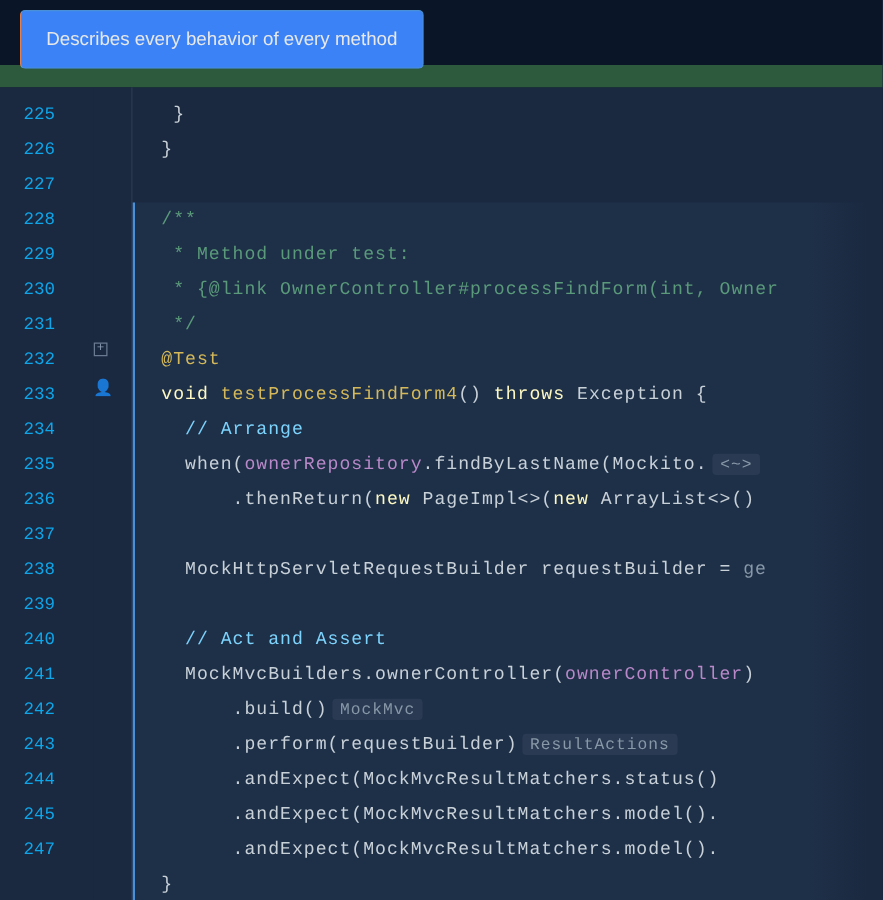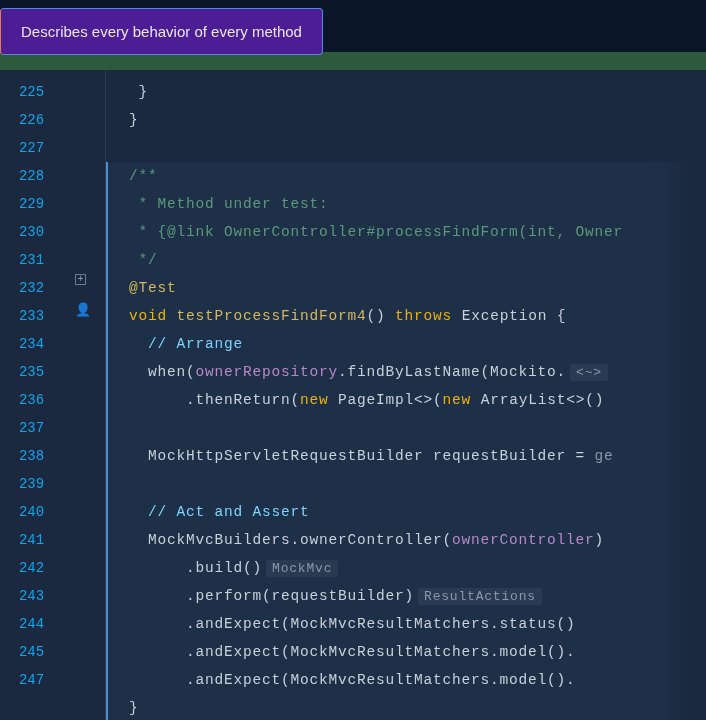--- a/index.html
+++ b/index.html
@@ -8,22 +8,22 @@
     font-family: 'Courier New', monospace;
     width: 706px;
     height: 720px;
     overflow: hidden;
     position: relative;
   }
   
   .tooltip {
     position: absolute;
     top: 8px;
-    left: 0;
-    background: #4c1d95;
+    left: 16px;
+    background: #3b82f6;
     border: 1px solid #4a90d9;
     border-left: 1px solid #e08050;
     border-radius: 4px;
     padding: 14px 20px;
     color: #e8e8e8;
     font-family: -apple-system, BlinkMacSystemFont, 'Segoe UI', sans-serif;
     font-size: 15px;
     z-index: 10;
   }
   
@@ -130,21 +130,21 @@
     position: relative;
     z-index: 1;
     letter-spacing: 0.8px;
     padding-left: 4px;
   }
   
   .c-comment { color: #7dd3fc; }
   .c-doc { color: #5a9a7a; }
   .c-link { color: #5a9a7a; }
   .c-annotation { color: #d4b85a; }
-  .c-keyword { color: #eab308; }
+  .c-keyword { color: #fef9c3; }
   .c-method { color: #d4b85a; }
   .c-default { color: #c8d0d8; }
   .c-field { color: #b888c8; }
   .c-param { color: #8898a8; }
   
   .inline-hint {
     background: #2a3a52;
     color: #8898a8;
     padding: 1px 6px;
     border-radius: 3px;

